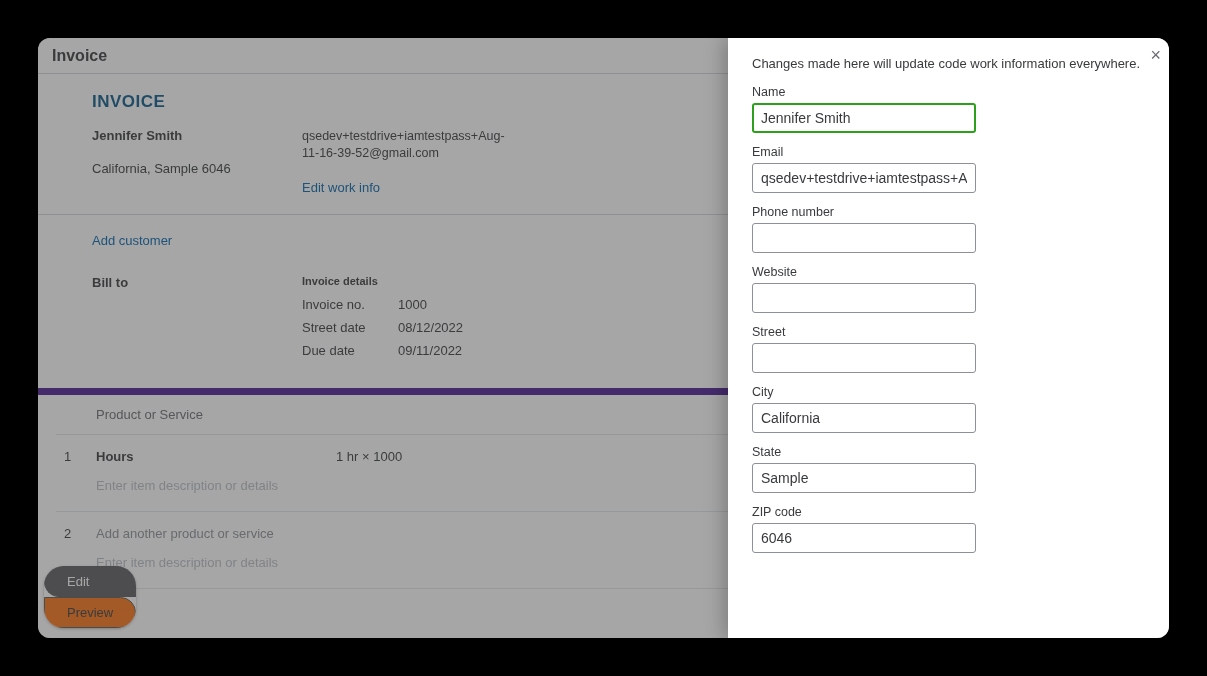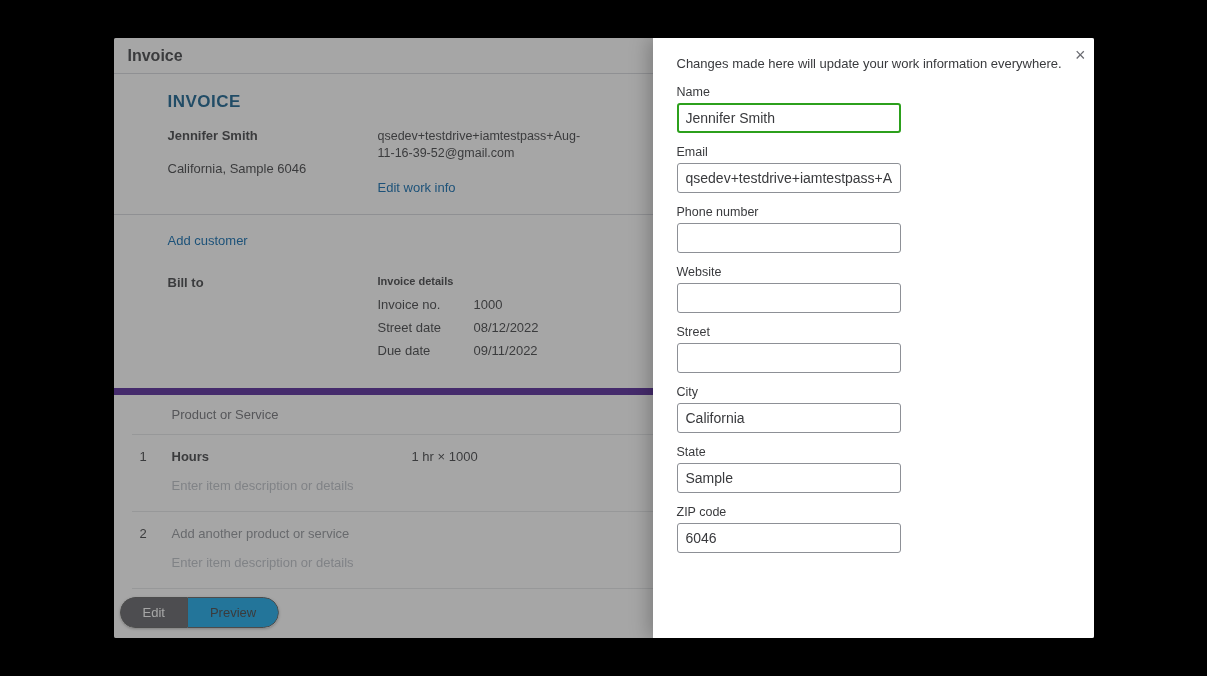--- a/index.html
+++ b/index.html
@@ -1,18 +1,18 @@
 <!DOCTYPE html>
 <html><head>
 <meta charset="utf-8">
 <style>
   * { box-sizing: border-box; margin: 0; padding: 0; }
   html, body { width: 1207px; height: 676px; font-family: -apple-system, BlinkMacSystemFont, "Segoe UI", Arial, sans-serif; }
   body { background: #000; display: flex; align-items: center; justify-content: center; }
-  .frame { width: 980px; height: 600px; background: #fff; position: relative; overflow: hidden; border-radius: 2px; }
+  .frame { width: 1131px; height: 600px; background: #fff; position: relative; overflow: hidden; border-radius: 12px; }
   .overlay { position: absolute; inset: 0; background: rgba(60,60,60,0.46); z-index: 5; }
   .page { position: absolute; inset: 0; }
 
   .header-bar { height: 36px; border-bottom: 1px solid #d4d7dc; display: flex; align-items: center; padding: 0 14px; }
   .header-title { font-size: 16px; font-weight: 600; color: #393a3d; }
 
   .section-top { padding: 18px 54px 18px 54px; border-bottom: 1px solid #d4d7dc; position: relative; }
   .inv-title { color: #0b5a8a; font-size: 17px; font-weight: 700; letter-spacing: 0.5px; }
   .top-grid { display: flex; gap: 40px; margin-top: 16px; align-items: flex-start; }
   .sender-block { width: 170px; }
@@ -36,24 +36,24 @@
   .section-items { padding: 0 18px; }
   .items-header { padding: 12px 40px; font-size: 13px; color: #6b6c72; border-bottom: 1px solid #e3e5e8; }
   .item-row { padding: 14px 0 18px 0; border-bottom: 1px solid #e3e5e8; }
   .item-line { display: flex; align-items: center; font-size: 13px; color: #393a3d; }
   .item-num { width: 40px; text-align: left; padding-left: 8px; }
   .item-name { width: 240px; font-weight: 600; }
   .item-add { width: 240px; color: #8d9096; }
   .item-qty { color: #393a3d; }
   .item-desc { padding-left: 40px; margin-top: 14px; font-size: 13px; color: #babec5; }
 
-  .bottom-bar { position: absolute; bottom: 10px; left: 6px; display: flex; border-radius: 20px; overflow: hidden; box-shadow: 0 1px 3px rgba(0,0,0,.3); }
+  .bottom-bar { position: absolute; bottom: 10px; left: 6px; display: flex; border-radius: 20px; overflow: hidden; box-shadow: 0 1px 3px rgba(0,0,0,.3); flex-direction: column; }
   .pill { padding: 7px 22px; font-size: 13px; border: 1px solid #5a5a5a; cursor: pointer; }
   .pill-edit { background: #5b5c60; color: #fff; border-right: none; border-radius: 20px 0 0 20px; }
-  .pill-preview { background: #0ea5e9; color: #393a3d; border-radius: 0 20px 20px 0; }
+  .pill-preview { background: #f97316; color: #393a3d; border-radius: 0 20px 20px 0; }
 
   
   .panel { position: absolute; top: 0; right: 0; bottom: 0; width: 441px; background: #fff; z-index: 10; box-shadow: -4px 0 18px rgba(0,0,0,.25); display: flex; flex-direction: column; }
   .panel-body { padding: 18px 24px 10px 24px; flex: 1; overflow: auto; }
   .panel-msg { font-size: 13px; color: #393a3d; margin-bottom: 14px; }
   .close-x { position: absolute; top: 8px; right: 8px; font-size: 18px; color: #6b6c72; cursor: pointer; line-height: 1; }
   .fld { margin-bottom: 12px; }
   .fld-label { font-size: 12.5px; color: #393a3d; margin-bottom: 4px; display: block; }
   .fld-input { width: 224px; height: 30px; border: 1px solid #8d9096; border-radius: 3px; padding: 0 8px; font-size: 14px; color: #393a3d; outline: none; font-family: inherit; }
   .fld-input.focused { border: 2px solid #2ca01c; padding: 0 7px; height: 30px; }
@@ -138,21 +138,21 @@
       <div class="pill pill-edit">Edit</div>
       <div class="pill pill-preview">Preview</div>
     </div>
   </div>
 
   <div class="overlay"></div>
 
   <div class="panel">
     <span class="close-x">×</span>
     <div class="panel-body">
-      <div class="panel-msg">Changes made here will update your work information everywhere.</div>
+      <div class="panel-msg">Changes made here will update code work information everywhere.</div>
 
       <div class="fld">
         <label class="fld-label">Name</label>
         <input class="fld-input focused" value="Jennifer Smith" style="">
       </div>
       <div class="fld">
         <label class="fld-label">Email</label>
         <input class="fld-input" value="qsedev+testdrive+iamtestpass+Aug" style="">
       </div>
       <div class="fld">

